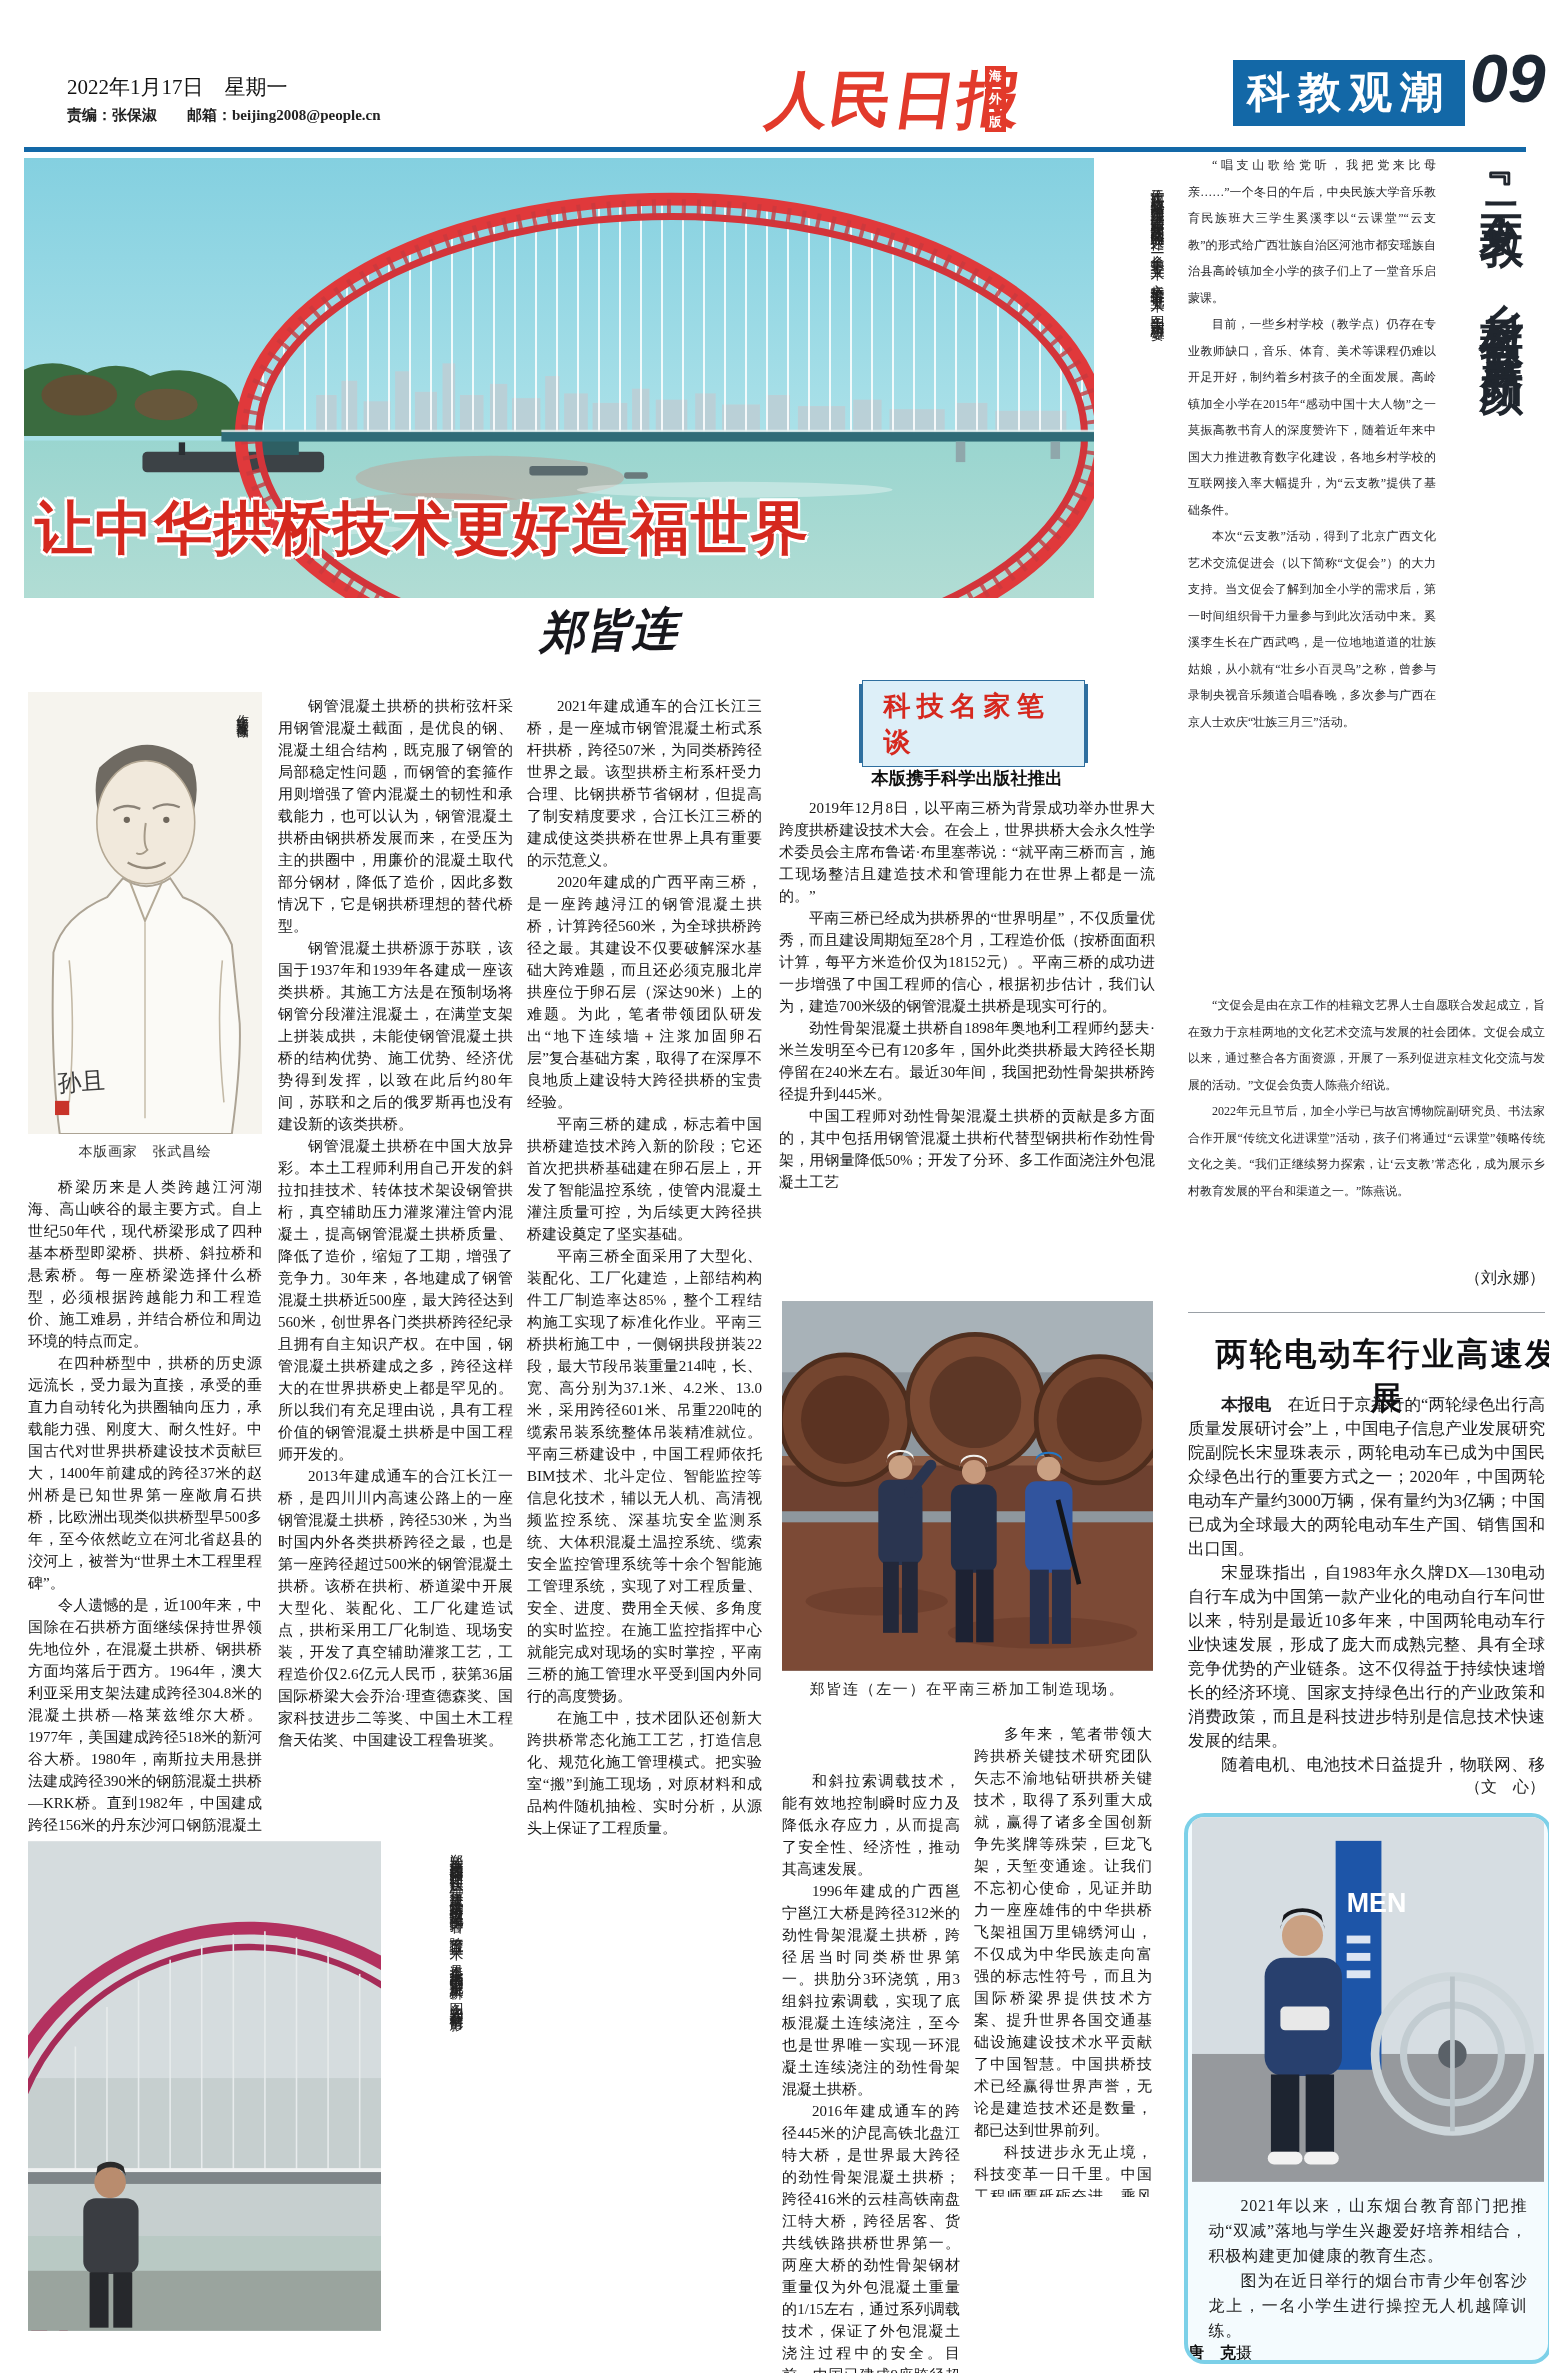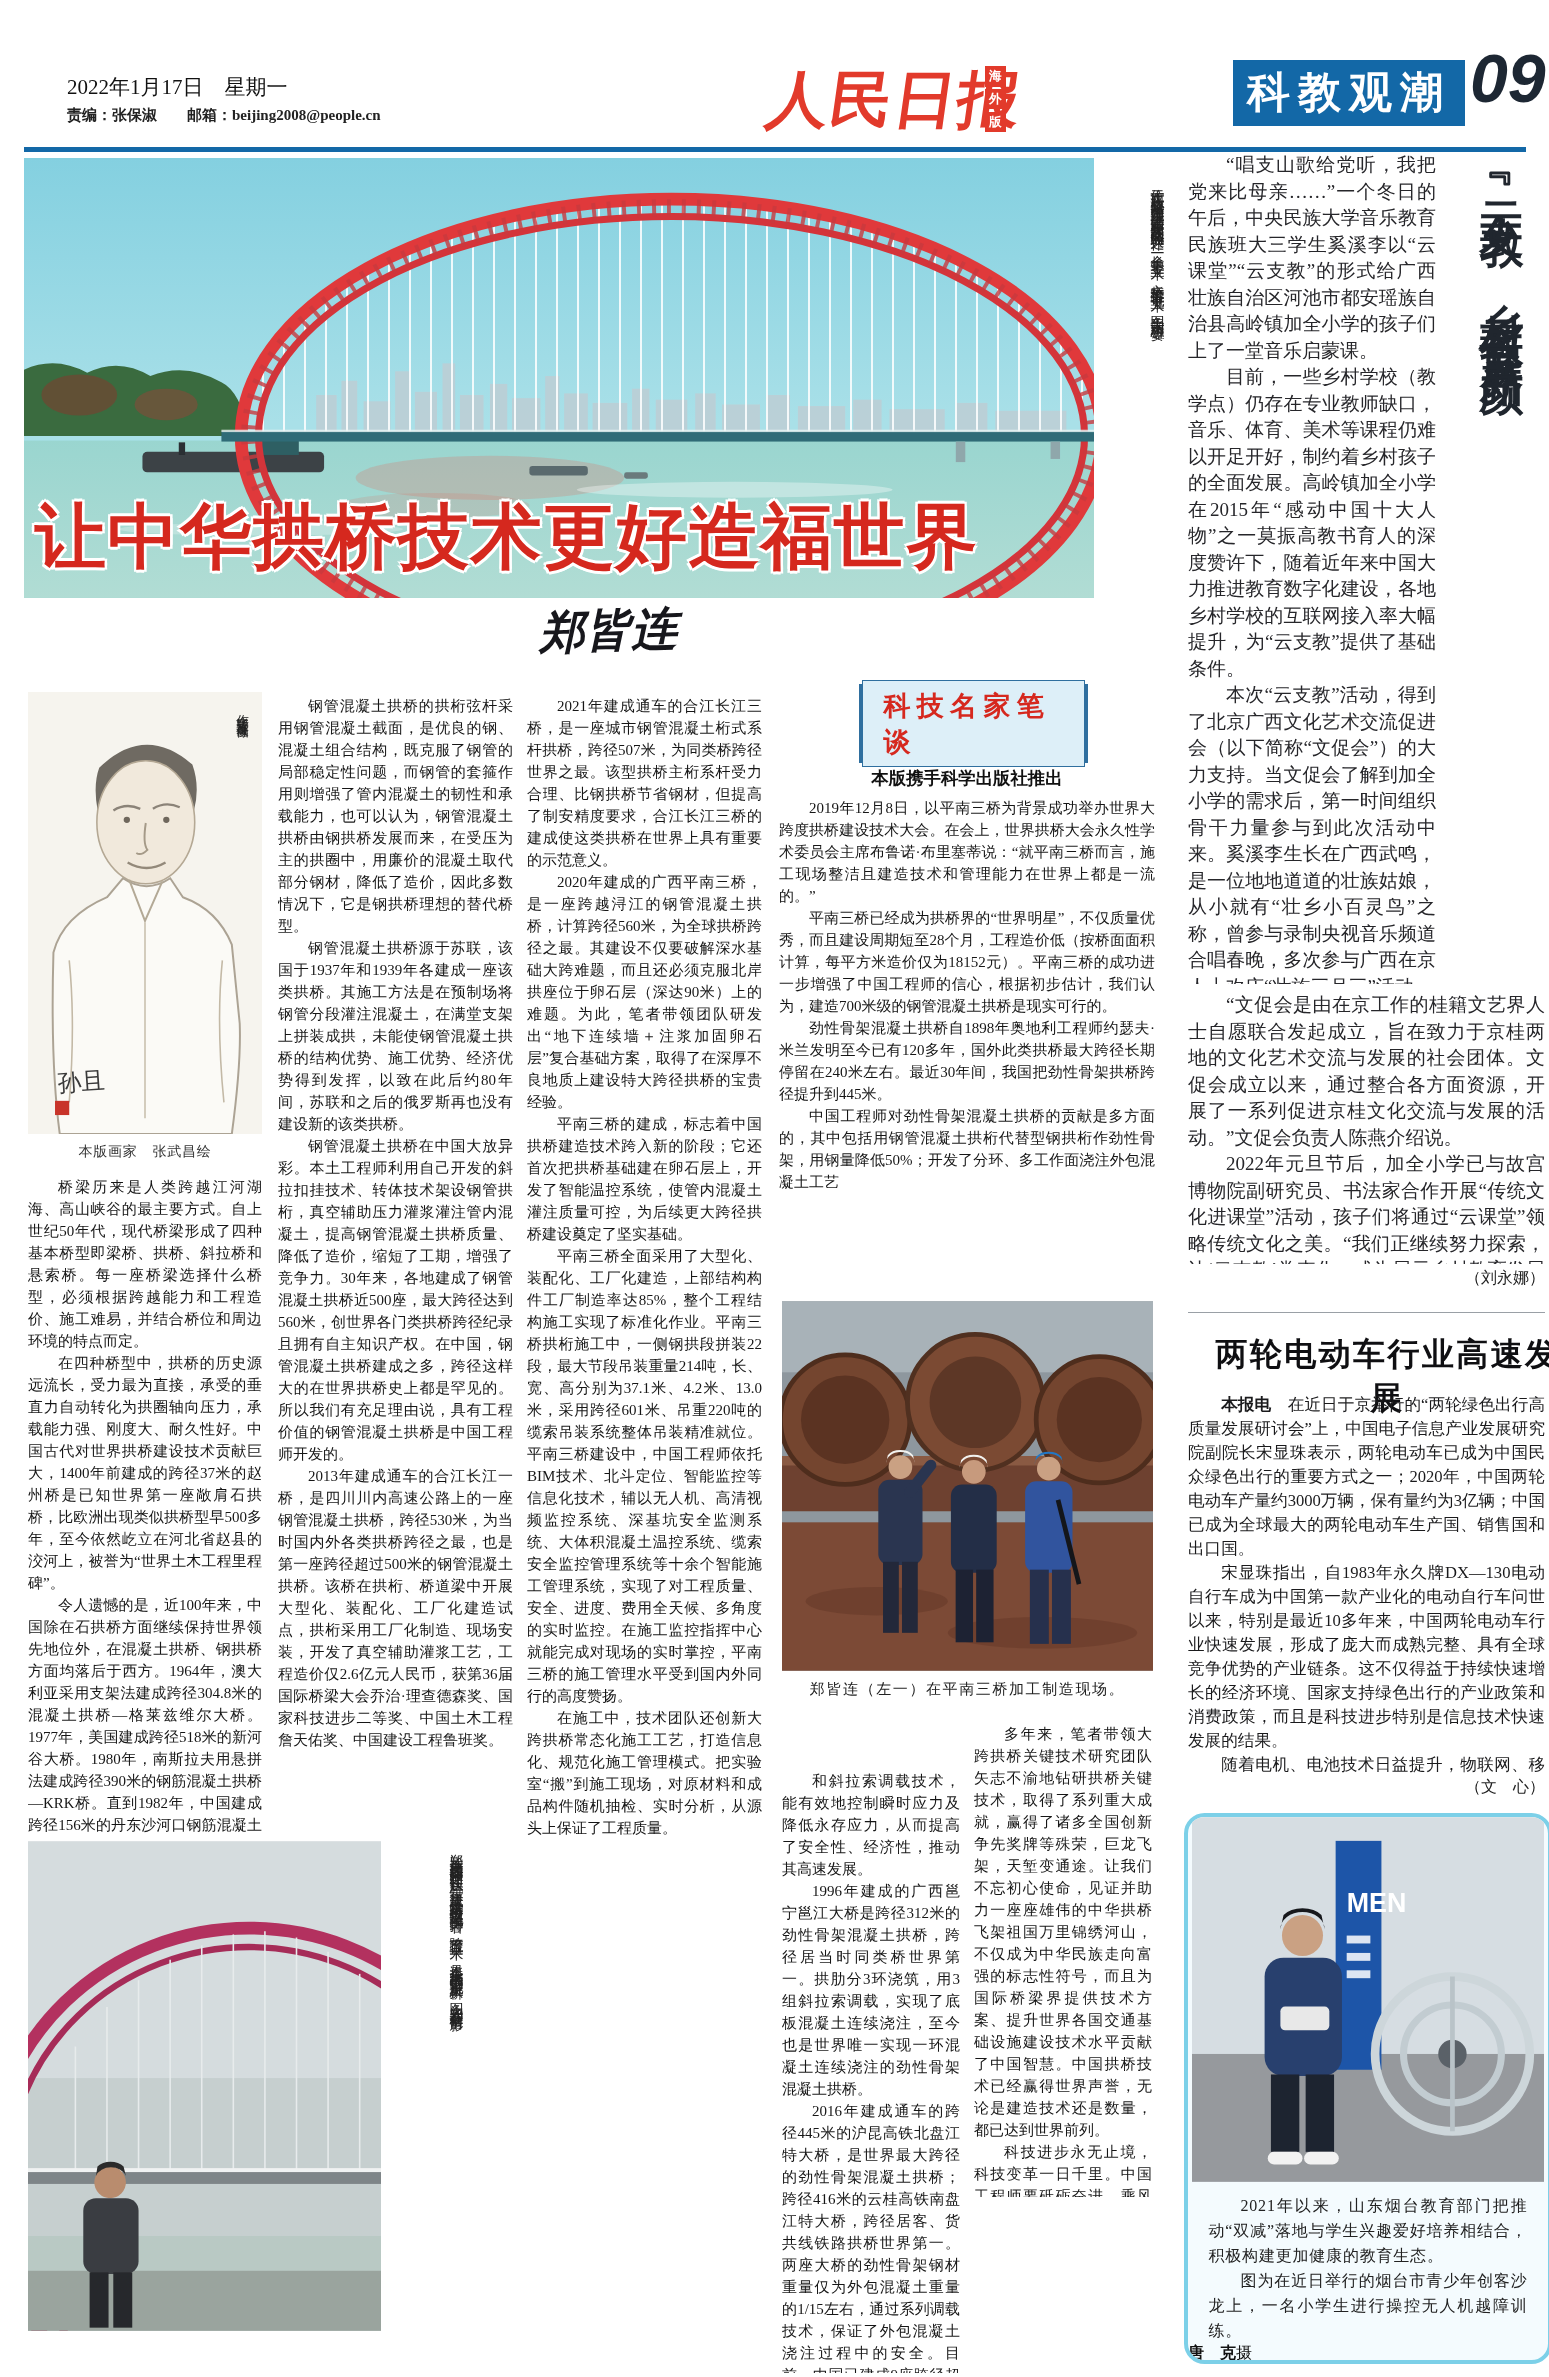--- a/index.html
+++ b/index.html
@@ -14,38 +14,38 @@
   .editor{font-size:15px;color:#222;font-weight:bold;}
   .masthead{font-size:62px;font-weight:700;color:#e23a2b;transform:skewX(-8deg);letter-spacing:1.6px;}
   .edbox{width:20.5px;height:20.5px;background:#e23a2b;color:#fff;font-size:12.6px;font-weight:700;
          display:flex;align-items:center;justify-content:center;margin-bottom:2.4px;
          font-family:"Liberation Sans",sans-serif;}
   .sectionbox{background:#1368a7;color:#fff;display:flex;align-items:center;justify-content:center;
          font-family:"Liberation Sans",sans-serif;font-weight:700;font-size:43px;letter-spacing:8px;}
   .pageno{font-family:"Liberation Sans",sans-serif;font-weight:800;font-style:italic;
          font-size:68px;color:#1d2733;}
   .rule{background:#1368a7;}
-  .headline{font-weight:800;font-size:71px;color:#d5281e;letter-spacing:1.6px;white-space:nowrap;
+  .headline{font-weight:800;font-size:58px;color:#d5281e;letter-spacing:1.6px;white-space:nowrap;
      text-shadow:-2.4px -2.4px 0 #fff,2.4px -2.4px 0 #fff,-2.4px 2.4px 0 #fff,2.4px 2.4px 0 #fff,0 3.2px 0 #fff,0 -3.2px 0 #fff;}
   .photocap{font-size:14px;line-height:20px;color:#222;letter-spacing:1.6px;}
   .signature{font-size:46px;font-style:italic;font-weight:600;color:#17171c;transform:rotate(-2deg);
      text-align:center;}
   
   .bodycol p{margin:0;text-indent:2em;text-align:justify;font-size:15px;line-height:22px;color:#161616;}
   .bodycol{overflow:hidden;}
   .biop{font-weight:700;}
   .credit-line{font-size:14px;color:#333;text-align:center;letter-spacing:0.8px;}
   .figcapcenter{font-size:15px;color:#222;text-align:center;letter-spacing:1.6px;}
   
   .fancybox{background:#e7f4fa;border:3.2px solid #2f6f9f;display:flex;align-items:center;justify-content:center;}
   .fancybox .inner{border:1.6px solid #2f6f9f;margin:0;padding:6.3px 20.5px;background:#ddeff8;}
   .fancybox .t{color:#d6281e;font-weight:700;font-size:27px;letter-spacing:6.3px;}
   .promo{font-family:"Liberation Sans",sans-serif;font-weight:700;font-size:17.4px;color:#111;text-align:center;}
   
-  .side1 p{margin:0;text-indent:2em;text-align:justify;font-size:19px;line-height:26.5px;color:#26262a;}
+  .side1 p{margin:0;text-indent:2em;text-align:justify;font-size:12px;line-height:26.5px;color:#26262a;}
   .side1{overflow:hidden;}
   .vtitle{font-size:44px;font-weight:600;color:#20262e;letter-spacing:11px;font-family:"Liberation Serif",serif;}
   .byline{font-size:16px;color:#222;text-align:right;padding-right:8px;}
   .h2art{font-family:"Liberation Sans",sans-serif;font-weight:800;font-size:32px;color:#0f0f12;
      text-align:center;letter-spacing:2.4px;margin-left:21px;}
   .side2 p{margin:0;text-indent:2em;text-align:justify;font-size:16.6px;line-height:24px;color:#1a1a1c;}
   .side2{overflow:hidden;}
   .leadlbl{font-weight:700;font-family:"Liberation Sans",sans-serif;}
   .card{border:4px solid #7cd0e8;border-radius:20.5px;background:#f4fbfe;overflow:hidden;}
   .cardcap p{margin:0;text-indent:2em;text-align:justify;font-size:16px;line-height:25px;color:#222;letter-spacing:0.8px;}

